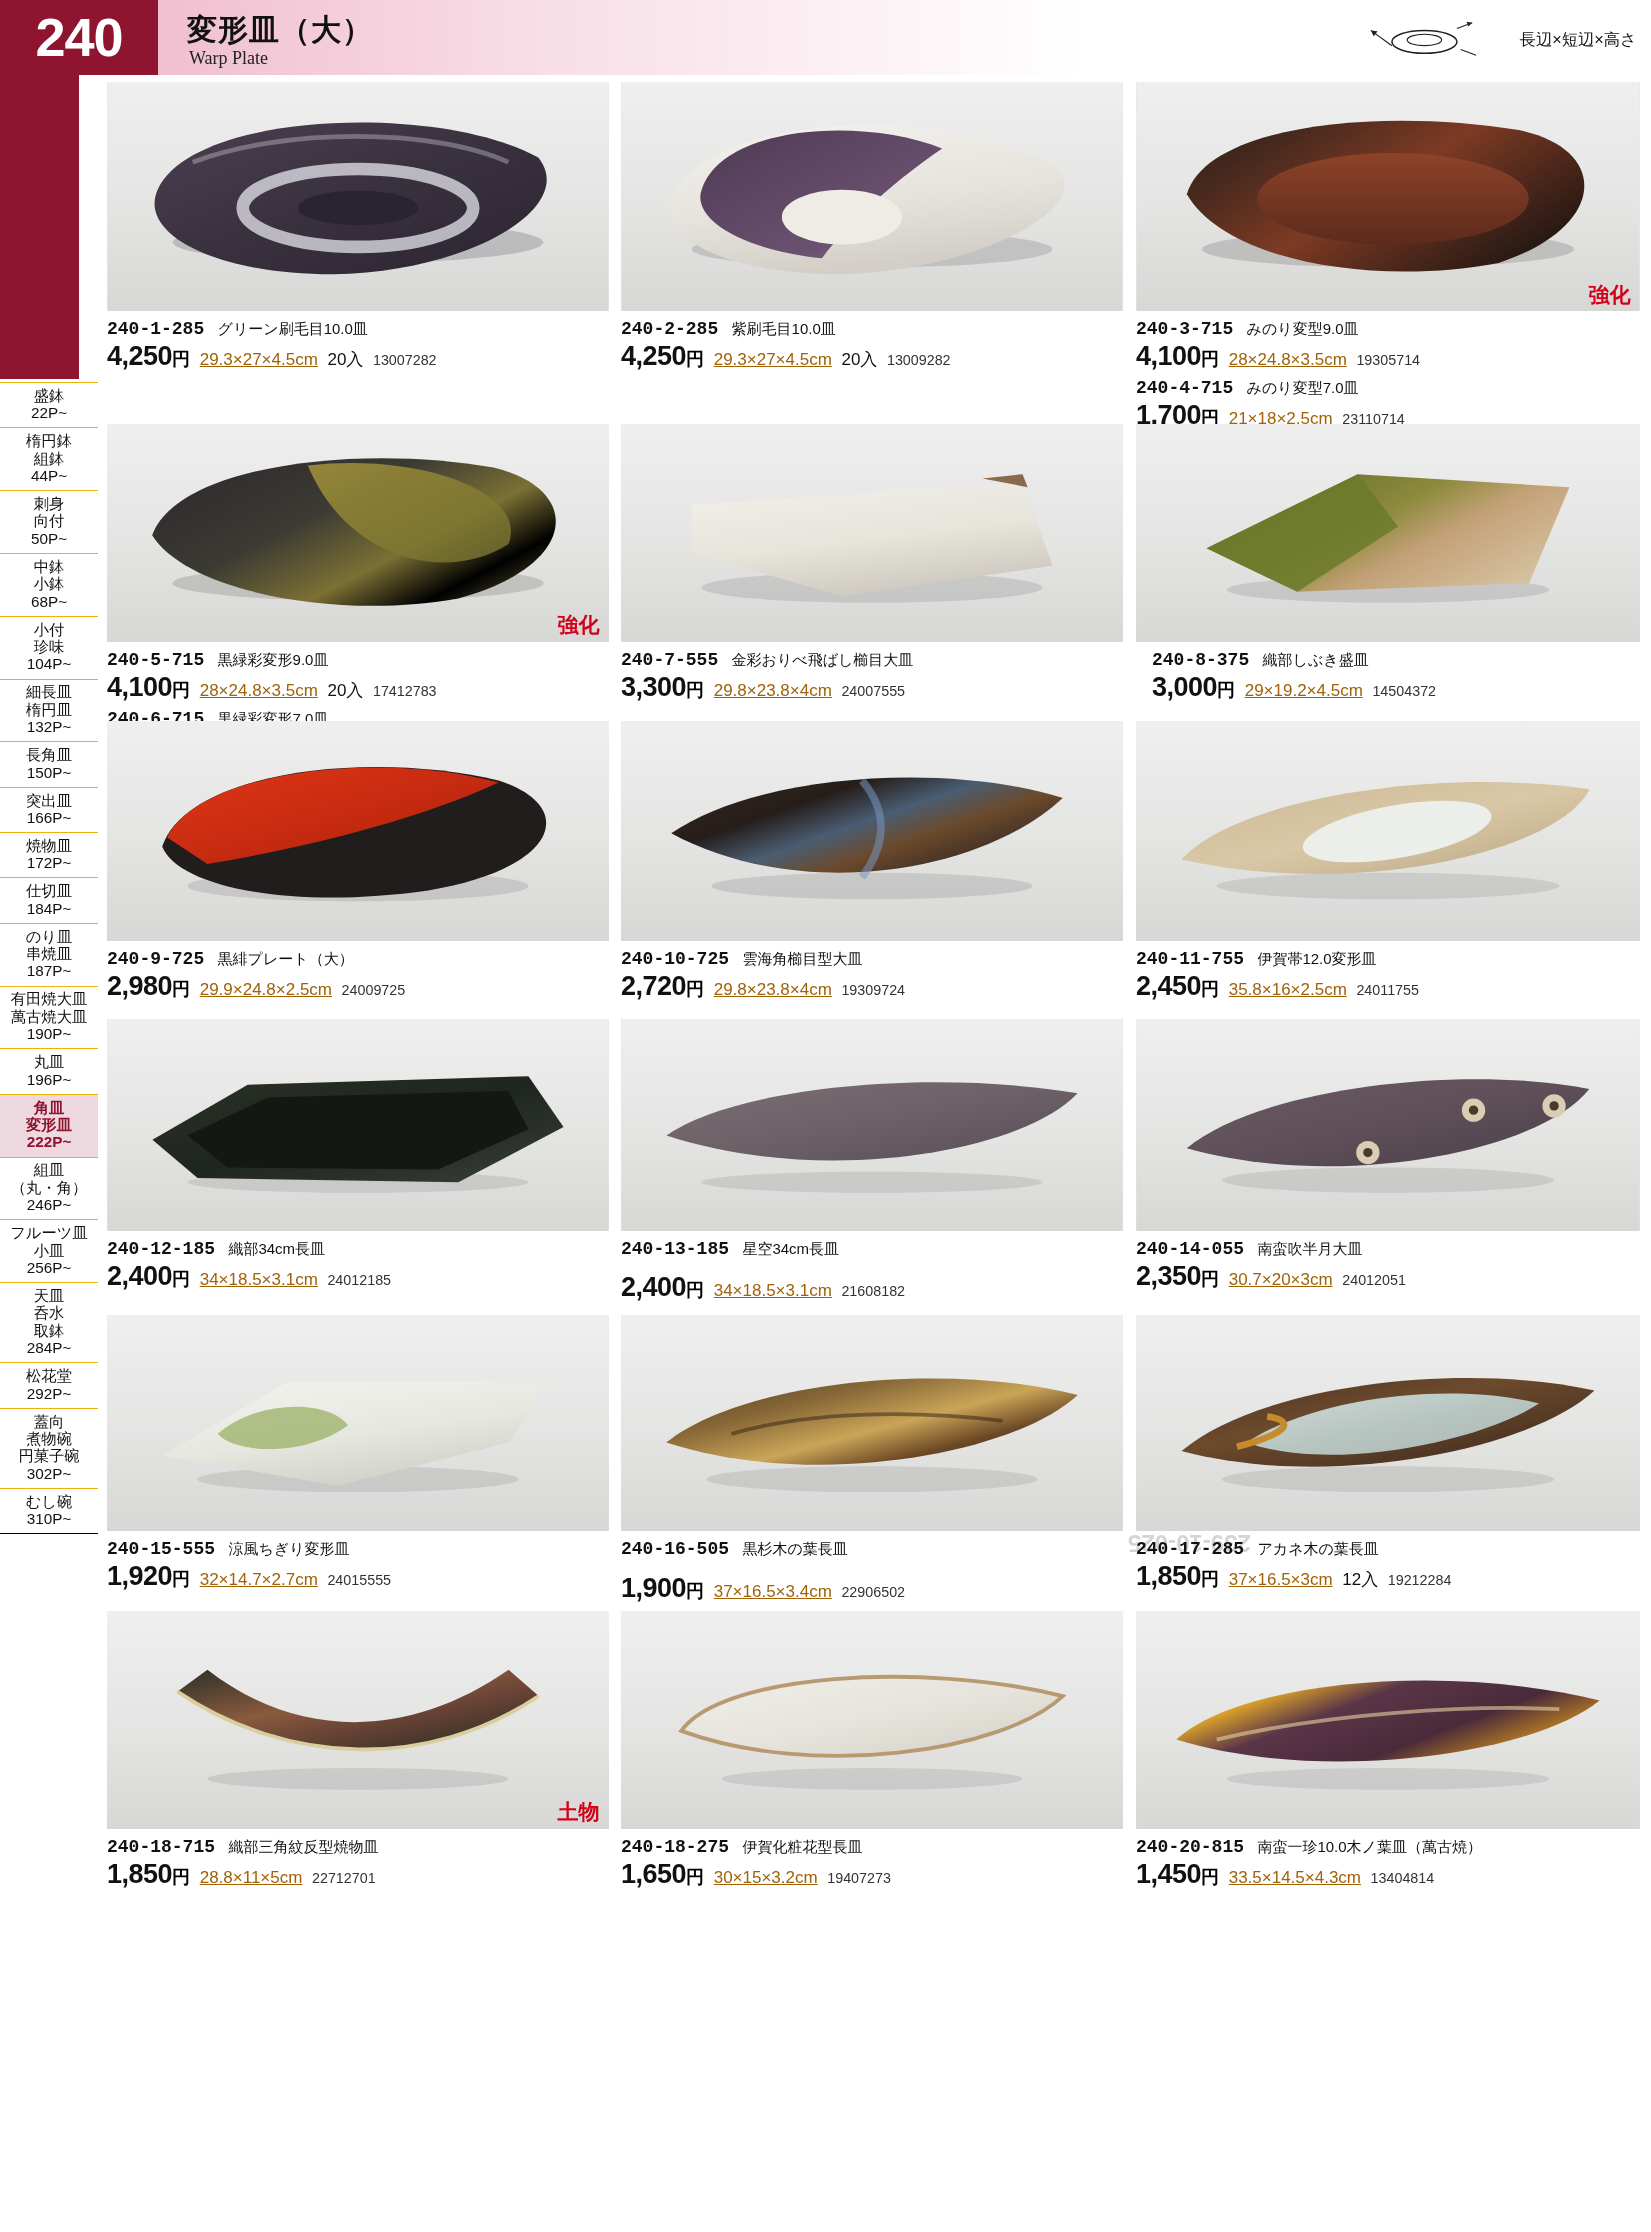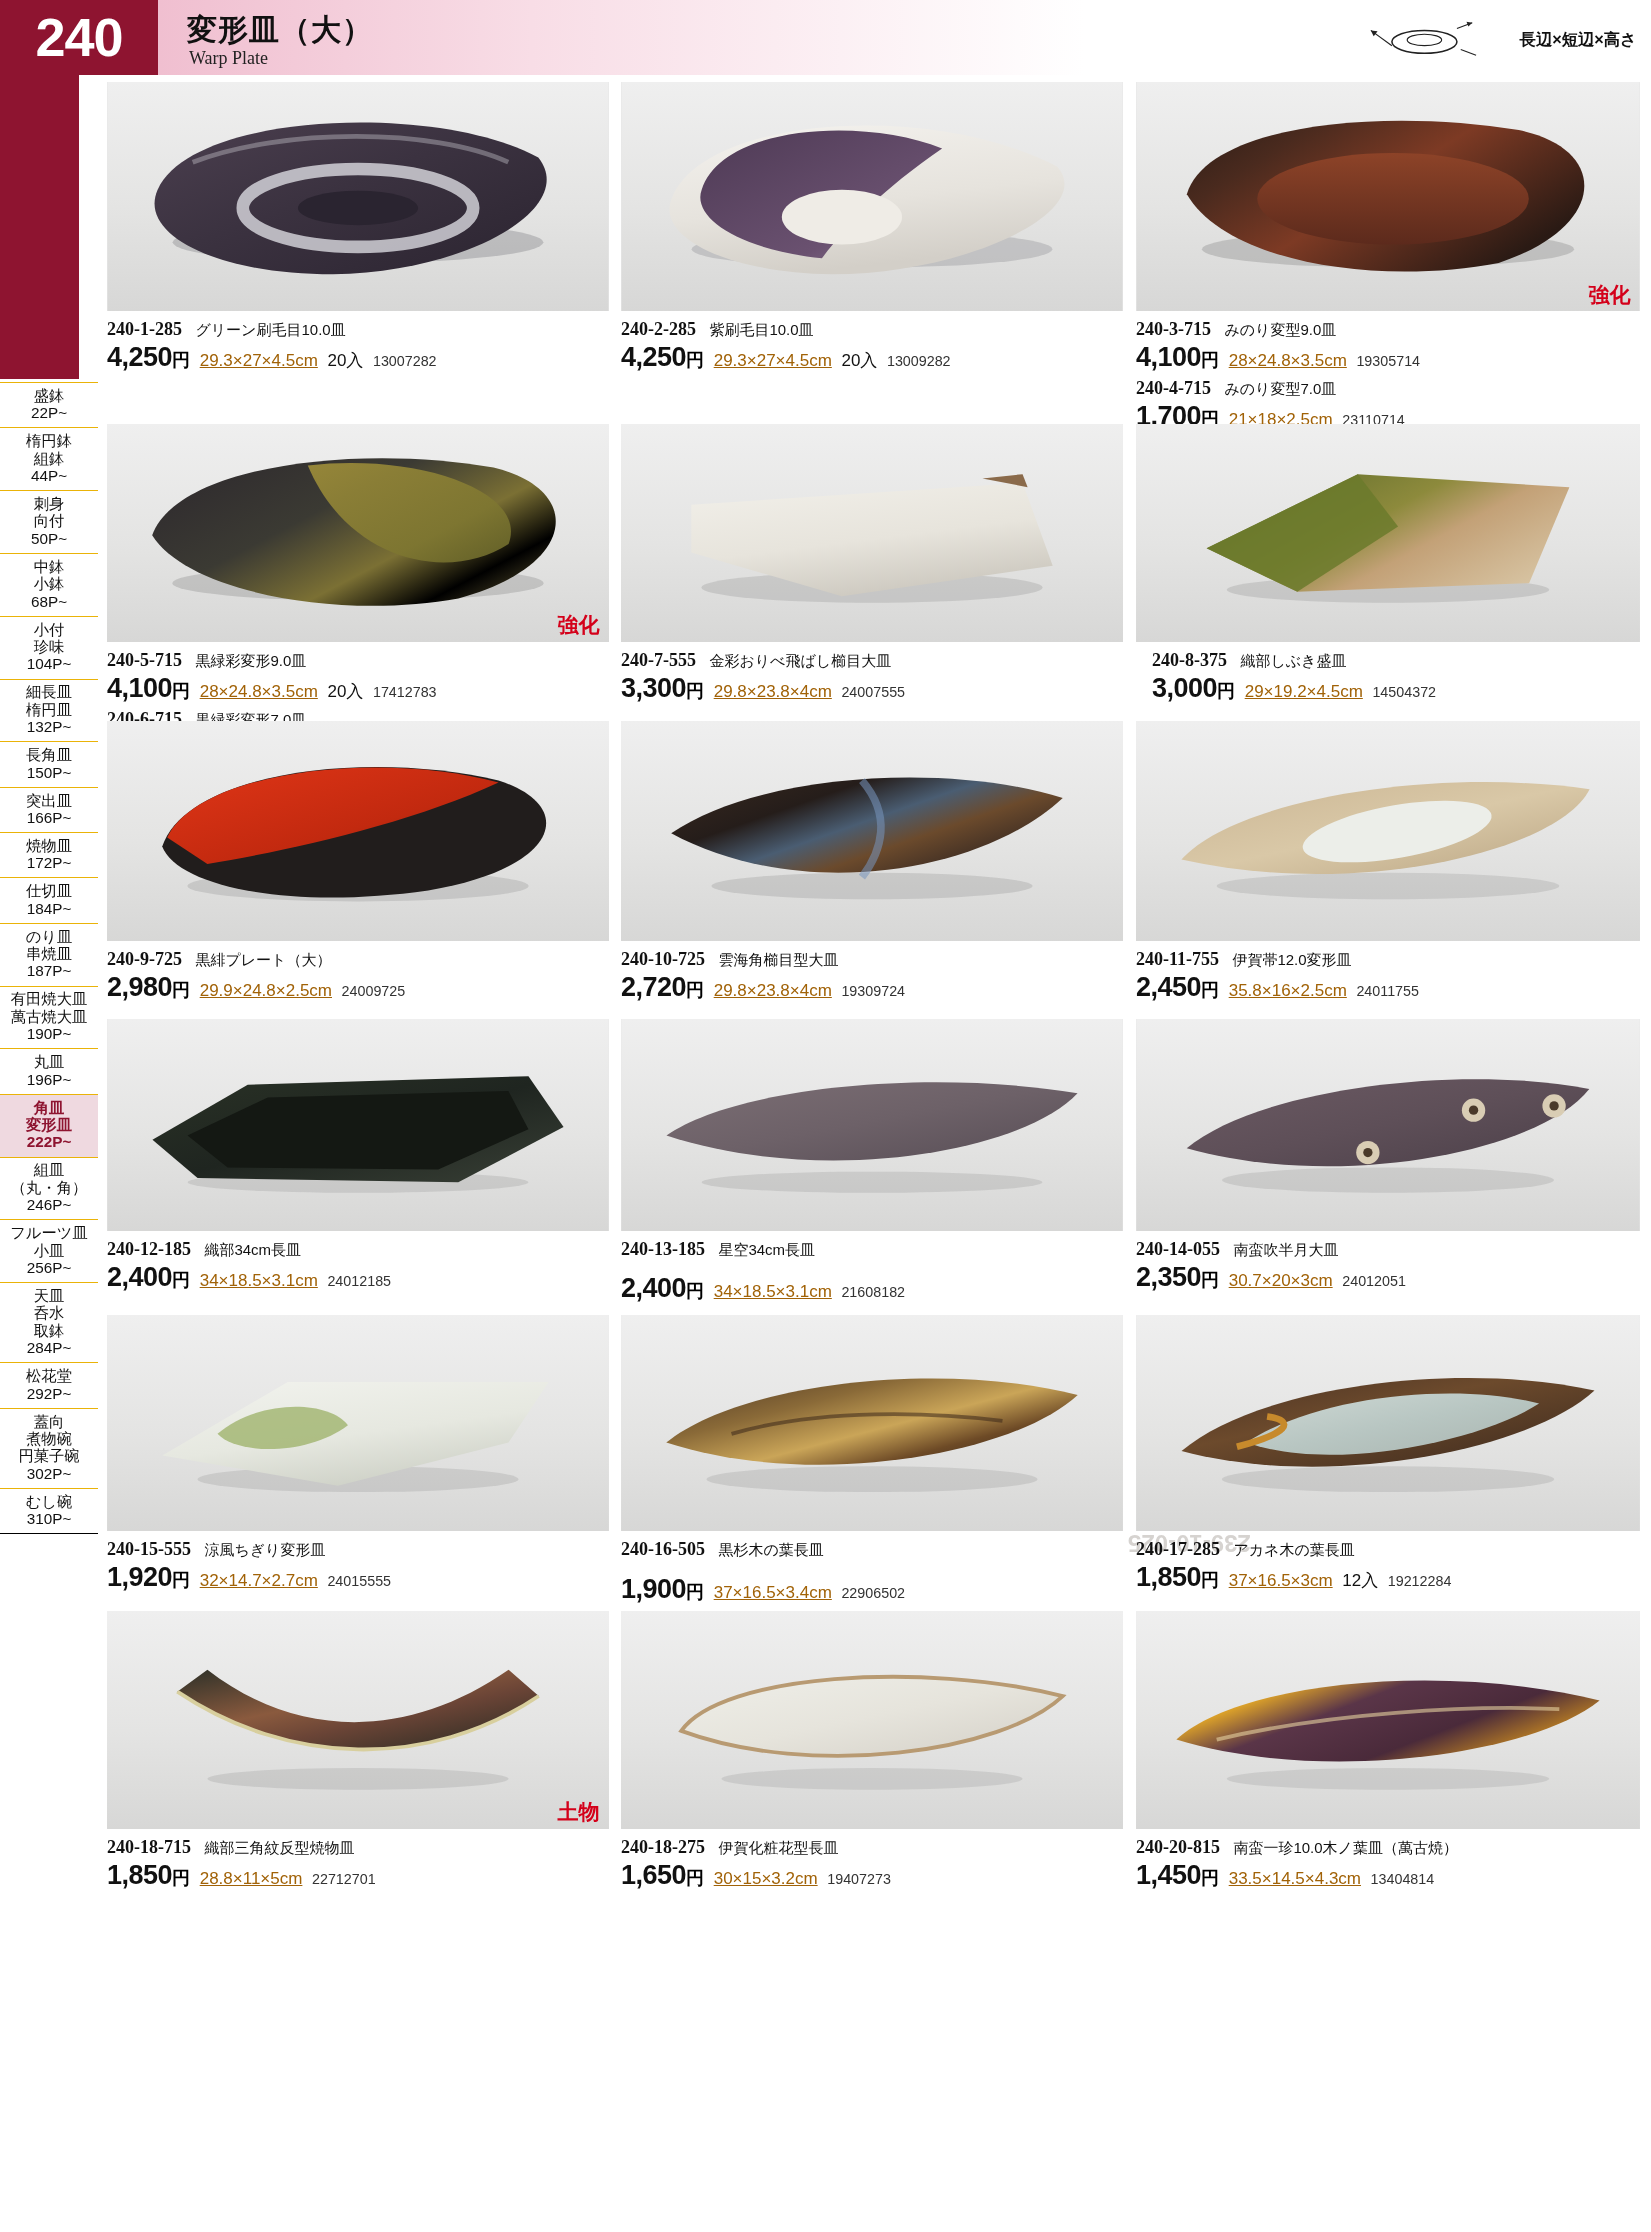--- a/index.html
+++ b/index.html
@@ -30,21 +30,21 @@
   #title-jp {
     position:absolute; left:187px; top:9.6px;
     font-size:30px; font-weight:bold; color:#111; letter-spacing:1px;
   }
   #title-en {
     position:absolute; left:189px; top:48px;
     font-size:18px; color:#222; font-family:"Liberation Serif", serif;
   }
   #dim-note {
     position:absolute; right:15.3px; top:29px;
-    font-size:16.3px; color:#111;font-weight:bold;
+    font-size:16.3px; color:#111;
   }
   #dim-icon { position:absolute; right:172px; top:17px; width:115px; height:44px; }
 
   
   #sidebar {
     position:absolute; left:0; top:382px; width:98px;
   }
   .side-item {
     position:relative; width:98px;
     text-align:center; font-size:15.3px; line-height:1.14;
@@ -56,21 +56,21 @@
   .side-item .pg { display:block; }
 
   
   #grid { position:absolute; left:0; top:82px; width:1652px; }
   .cell { position:absolute; }
   .photo {
     position:absolute; left:0; top:0;
     border:0; background:#e7e7e7;
     overflow:hidden;
   }
-  .code { font-size:18px; font-weight:bold; color:#111; letter-spacing:0px; font-family:Liberation Serif, serif; }
+  .code { font-size:18px; font-weight:bold; color:#111; letter-spacing:0px; font-family:Liberation Mono, monospace; }
   .name { font-size:15px; color:#111; margin-left:13.4px; }
   .price { font-size:27px; font-weight:bold; color:#111; letter-spacing:-0.5px; }
   .yen { font-size:18px; font-weight:bold; }
   .size { font-size:17px; color:#a16207; margin-left:9.6px;text-decoration:underline; }
   .qty { font-size:17px; color:#111; margin-left:9.6px; }
   .jan { font-size:14.3px; color:#333; margin-left:9.6px; }
   .badge {
     position:absolute; font-size:21px; font-weight:bold; color:#d4001a;
   }
   .row-line { position:absolute; white-space:nowrap; }

